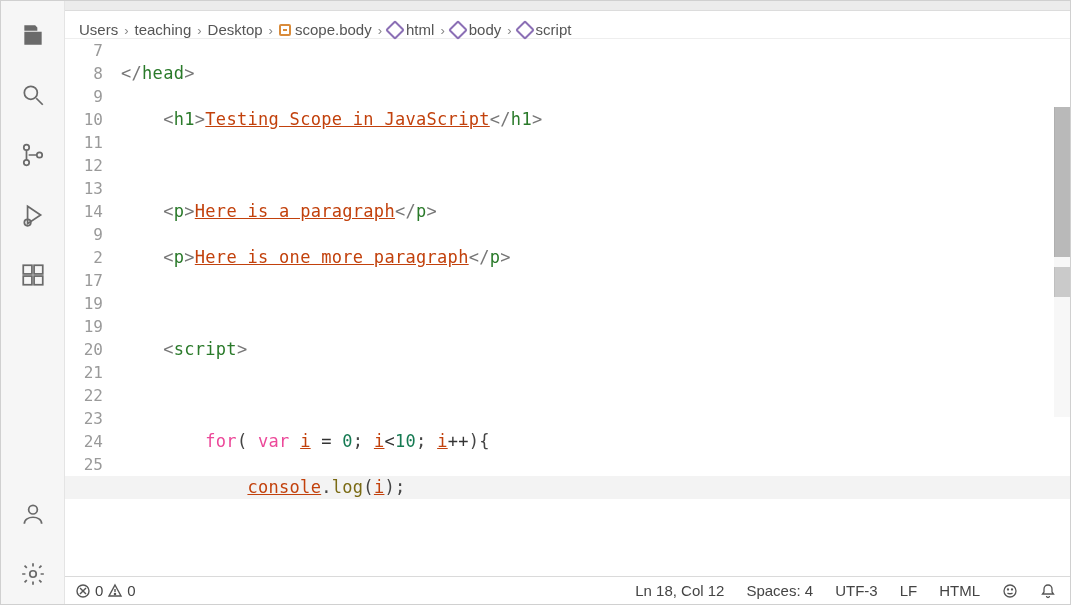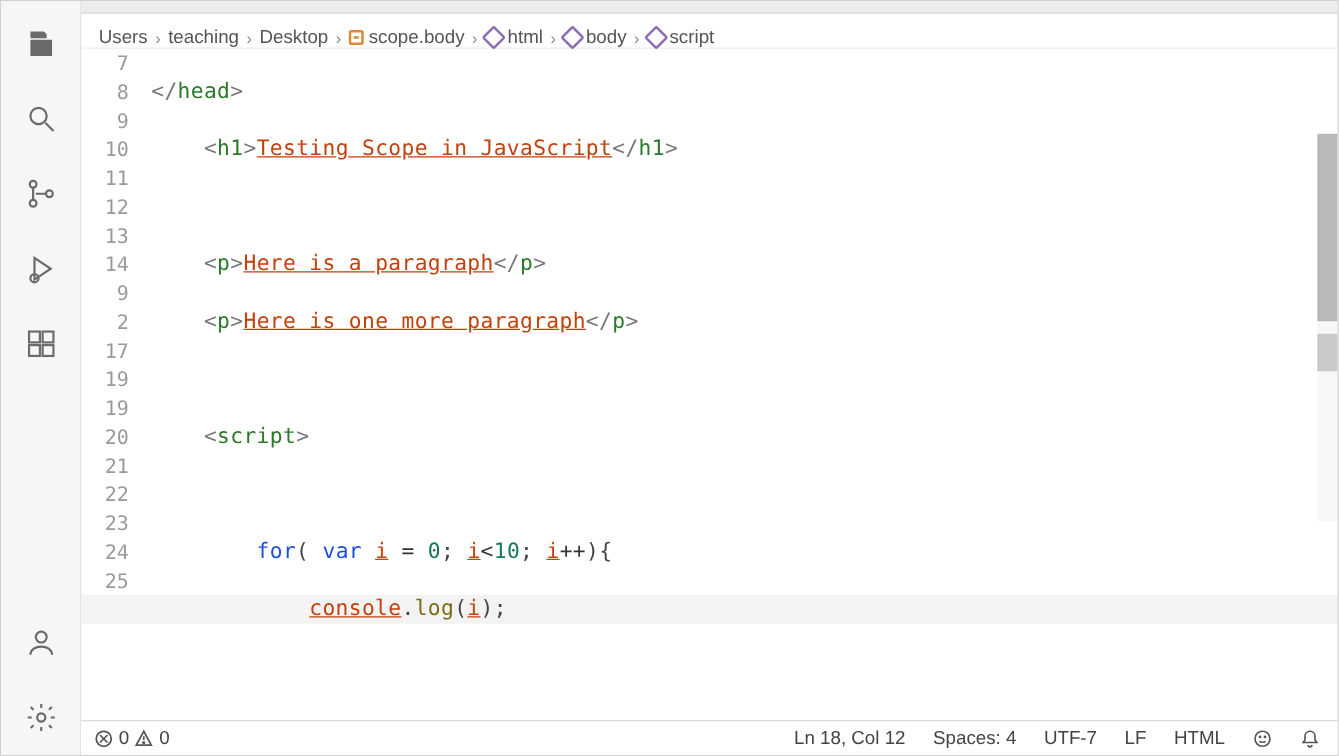--- a/index.html
+++ b/index.html
@@ -113,21 +113,21 @@
   .highlight-line {
     position:absolute;
     left: -56px; right: -20px;
     height:23px;
     background:#f3f3f3;
     z-index:-1;
   }
   .punct { color:#444; }
   .tag   { color:#2a7a2a; }
   .angle { color:#777; }
-  .kw    { color:#1d4ed8; }
+  .kw    { color:#ec4899; }
   .fn    { color:#7a6a13; }
   .num   { color:#157a52; }
   .txt   { color:#c2410c;text-decoration:underline; }
   .op    { color:#333; }
   
   .scroll-track {
     position:absolute;
     right:0; top:68px;
     width:16px; height:310px;
     background: rgba(0,0,0,0.03);
@@ -311,21 +311,21 @@
         <svg class="ic" viewBox="0 0 16 16" fill="none" stroke="#555" stroke-width="1.4">
             <path d="M8 2 L14 13 H2 Z"></path>
             <line x1="8" y1="6" x2="8" y2="9"></line>
             <circle cx="8" cy="11" r="0.6" fill="#555"></circle>
           </svg>
         <span>0</span>
       </div>
       <div class="status-right">
         <span>Ln 18, Col 12</span>
         <span>Spaces: 4</span>
-        <span>UTF-7</span>
+        <span>UTF-3</span>
         <span>LF</span>
         <span>HTML</span>
         <svg class="smile" viewBox="0 0 16 16" fill="none" stroke="#555" stroke-width="1.3">
             <circle cx="8" cy="8" r="6"></circle>
             <circle cx="6" cy="6.5" r="0.5" fill="#555"></circle>
             <circle cx="10" cy="6.5" r="0.5" fill="#555"></circle>
             <path d="M5.5 10c1 1 4 1 5 0"></path>
           </svg>
         <svg class="bell" viewBox="0 0 16 16" fill="none" stroke="#555" stroke-width="1.3">
             <path d="M8 2c2.5 0 4 2 4 4v3l1.5 2h-11L4 9V6c0-2 1.5-4 4-4z"></path>

